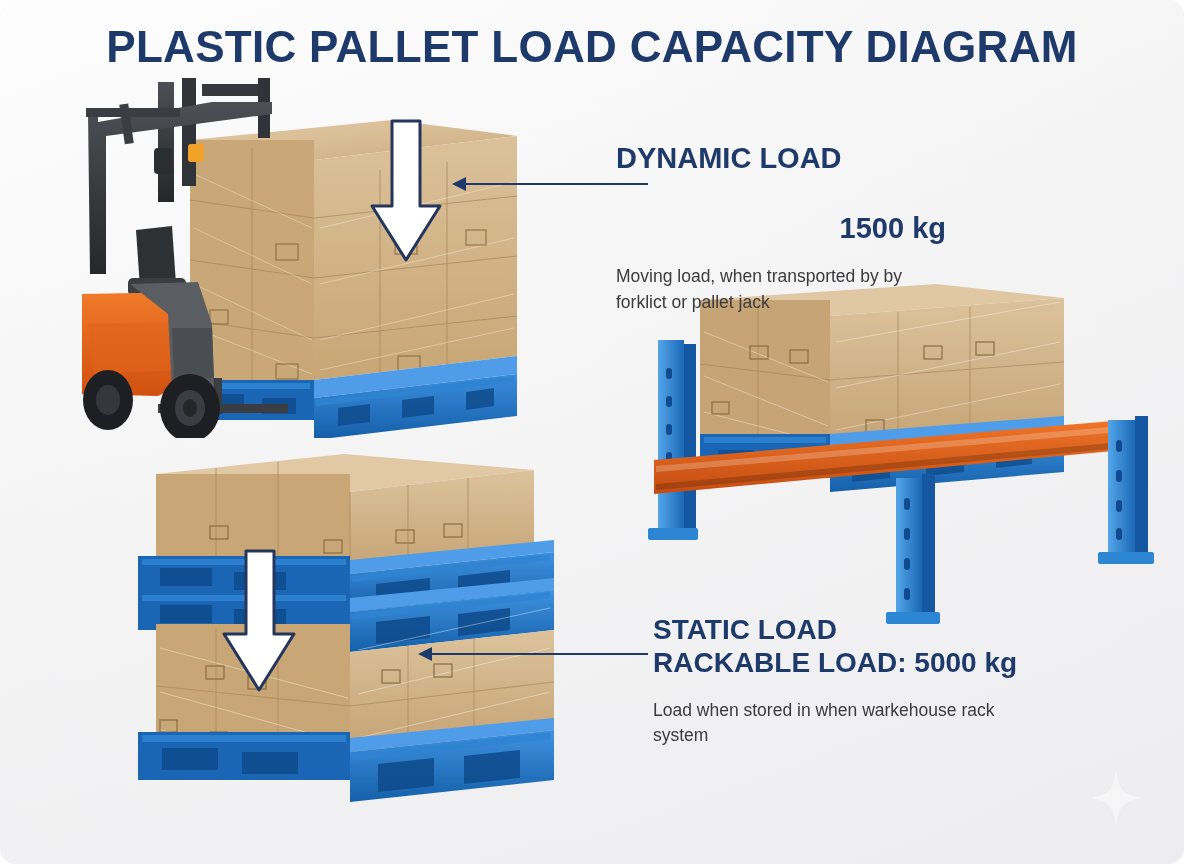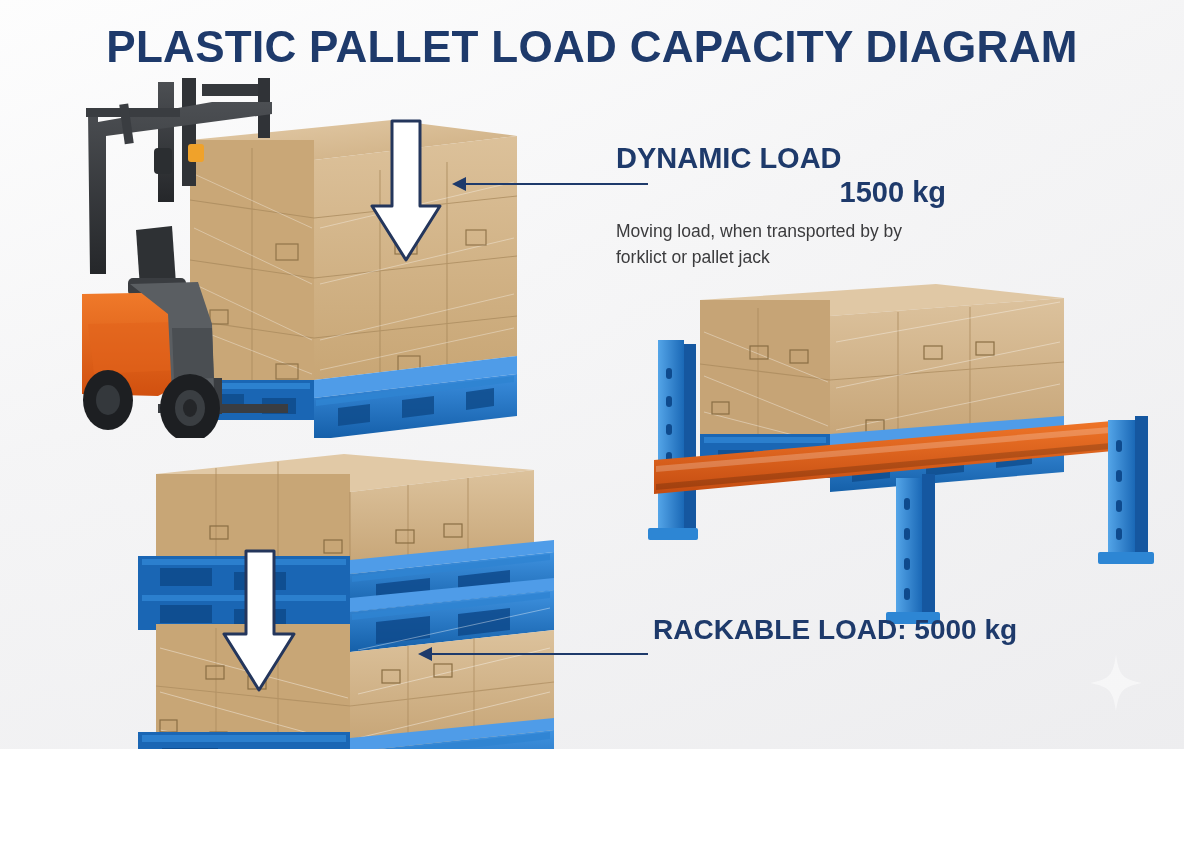--- a/index.html
+++ b/index.html
@@ -7,24 +7,25 @@
     margin: 0;
     padding: 0;
     background: #ffffff;
   }
   body {
     font-family: "Liberation Sans", sans-serif;
   }
   #canvas {
     position: relative;
     width: 1184px;
-    height: 749px;
+    height: 864px;
     overflow: hidden;
     background:
       radial-gradient(ellipse 900px 600px at 42% 38%, #fbfbfc 0%, #f3f3f4 55%, #eeeef0 100%);
+    border-radius: 16px;
   }
   
   #bg-wash {
     position: absolute;
     inset: 0;
     background: linear-gradient(160deg, #ffffff 0%, #f5f5f6 40%, #ededef 100%);
     opacity: .85;
     pointer-events: none;
   }
 
@@ -44,23 +45,23 @@
 
   
   .callout { position: absolute; }
   .callout .head {
     color: #1e3a6b;
     font-weight: bold;
     font-size: 29px;
     line-height: 1.18;
     white-space: nowrap;
   }
-  .callout .head.amount-right { text-align: right; }
+  .callout .head.amount-right { text-align: right; margin-top: 36px; }
   .callout .desc {
-    margin-top: 10px;
+    margin-top: 19px;
     color: #3b3b3d;
     font-size: 17.5px;
     line-height: 1.45;
     max-width: 320px;
   }
 
   #callout-dynamic { left: 616px; top: 141px; width: 330px; }
   #callout-static  { left: 653px; top: 613px; width: 360px; }
   #callout-static .head { font-size: 28px; }
   #callout-static .desc { max-width: 400px; }
@@ -443,21 +444,23 @@
     <div class="head amount-right">1500 kg</div>
     <div class="desc">Moving load, when transported by by forklict or pallet jack</div>
   </div>
 
   <div class="connector" id="connector-static">
     <span class="head"></span>
     <span class="rule"></span>
   </div>
 
   <div class="callout" id="callout-static">
+    <div class="head">STATIC LOAD</div>
     <div class="head">RACKABLE LOAD: 5000 kg</div>
+    <div class="desc">Load when stored in when warkehouse rack system</div>
   </div>
 
   <div id="sparkle">
     <svg width="56" height="60" viewBox="0 0 56 60">
       <path d="M28,2 C31,22 34,26 54,30 C34,34 31,38 28,58 C25,38 22,34 2,30 C22,26 25,22 28,2 Z" fill="#ffffff" opacity=".9"></path>
     </svg>
   </div>
 </div>
 
 </body></html>

